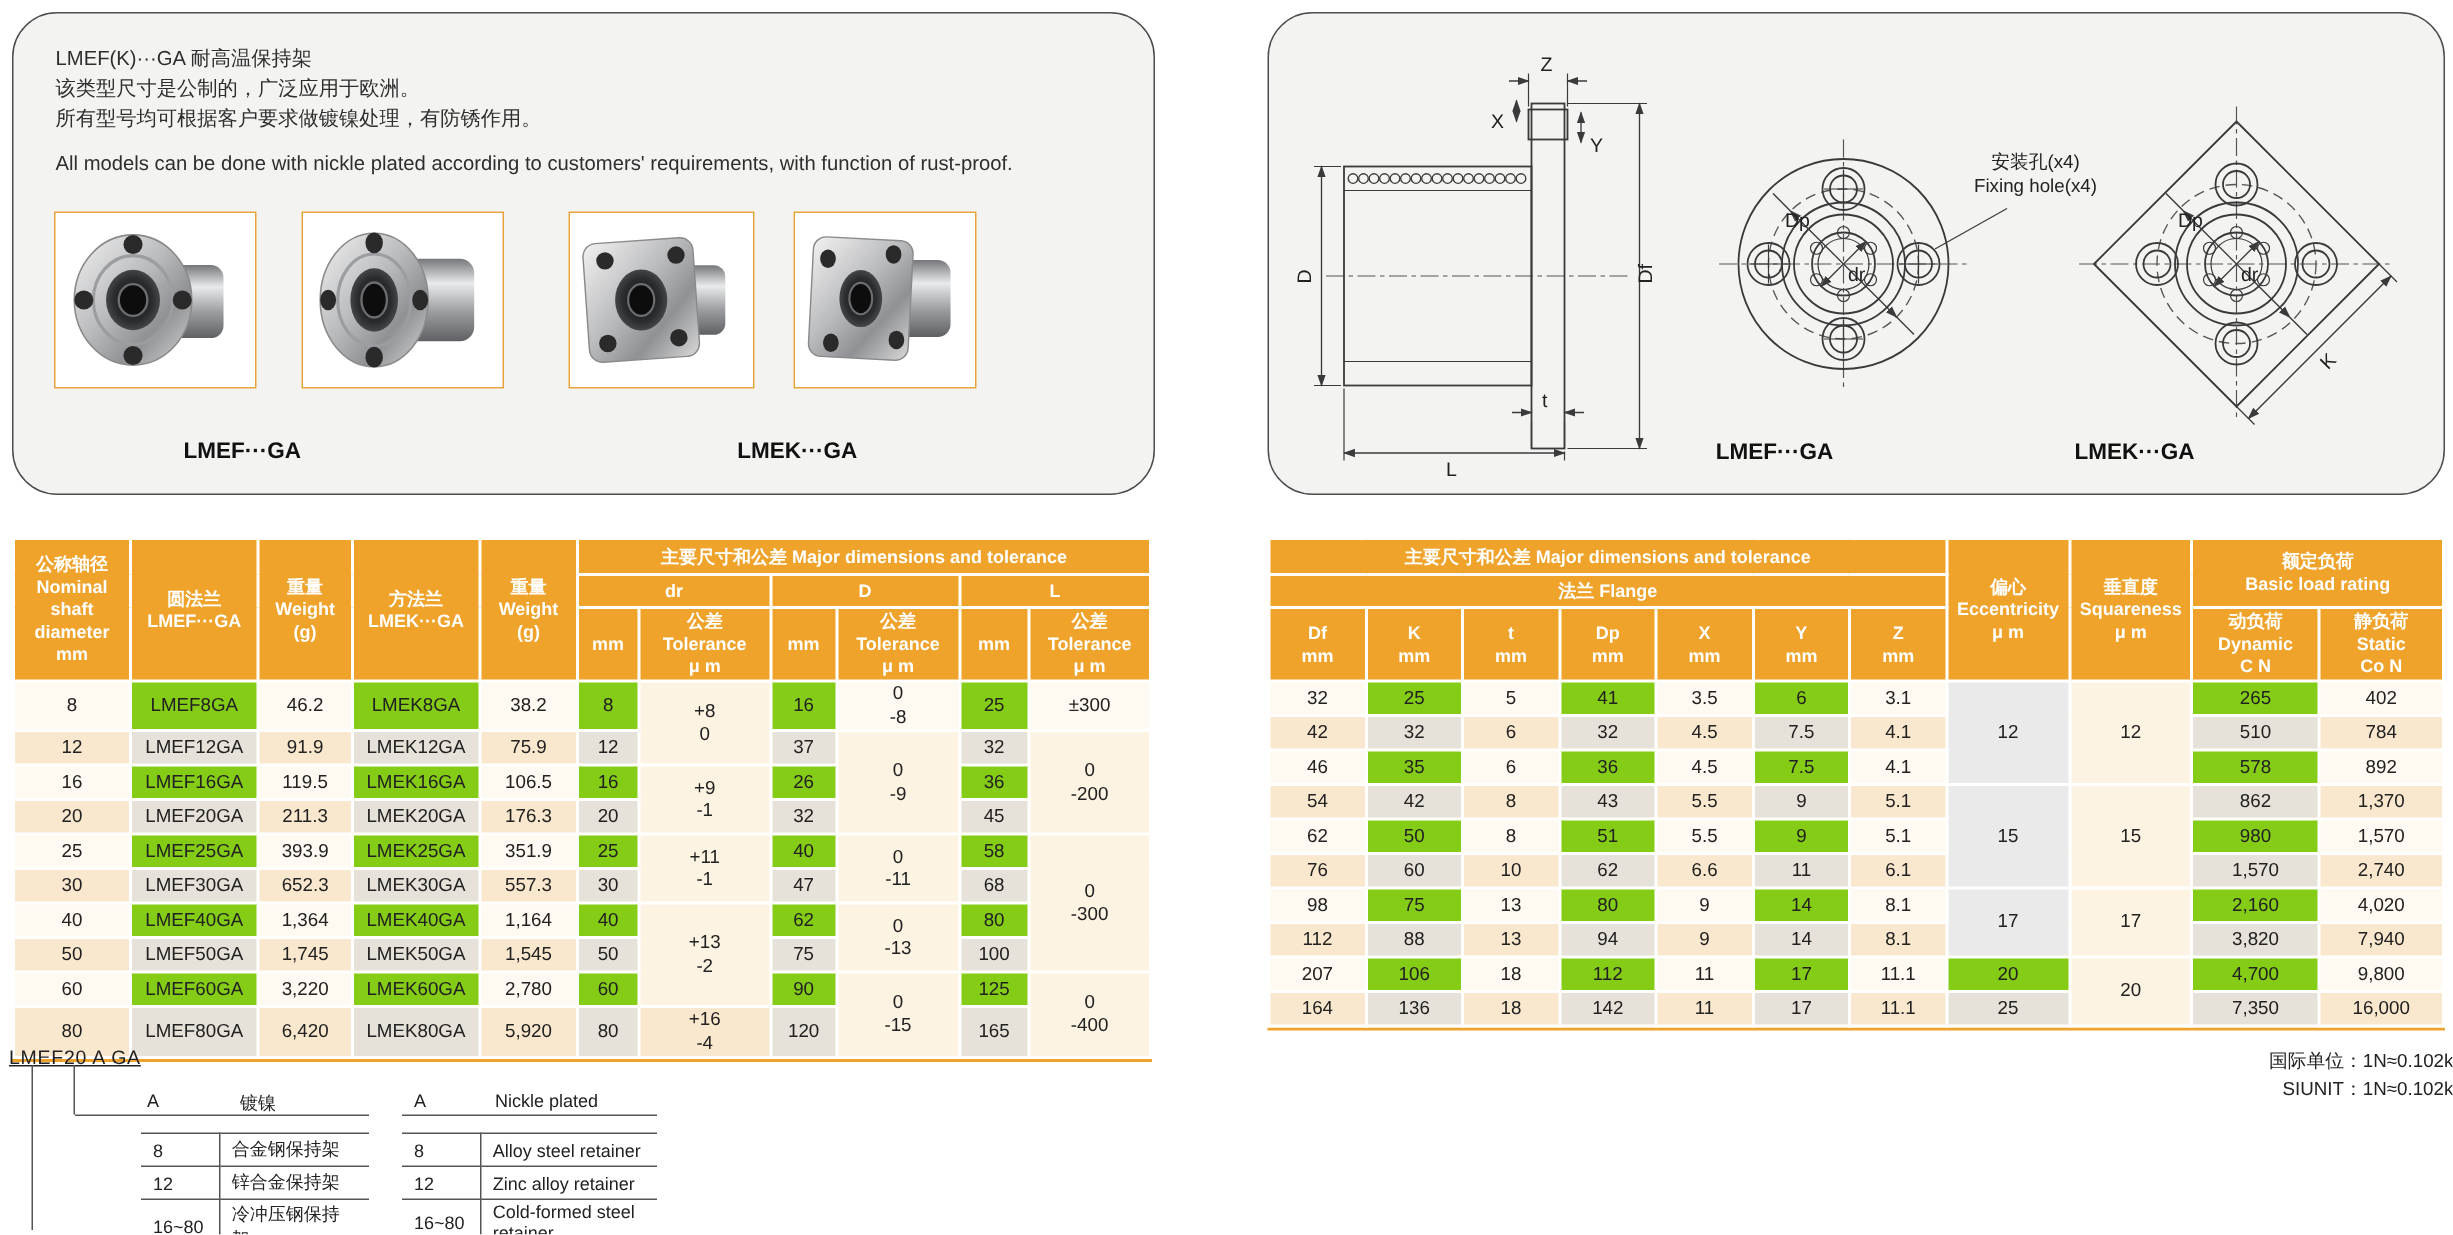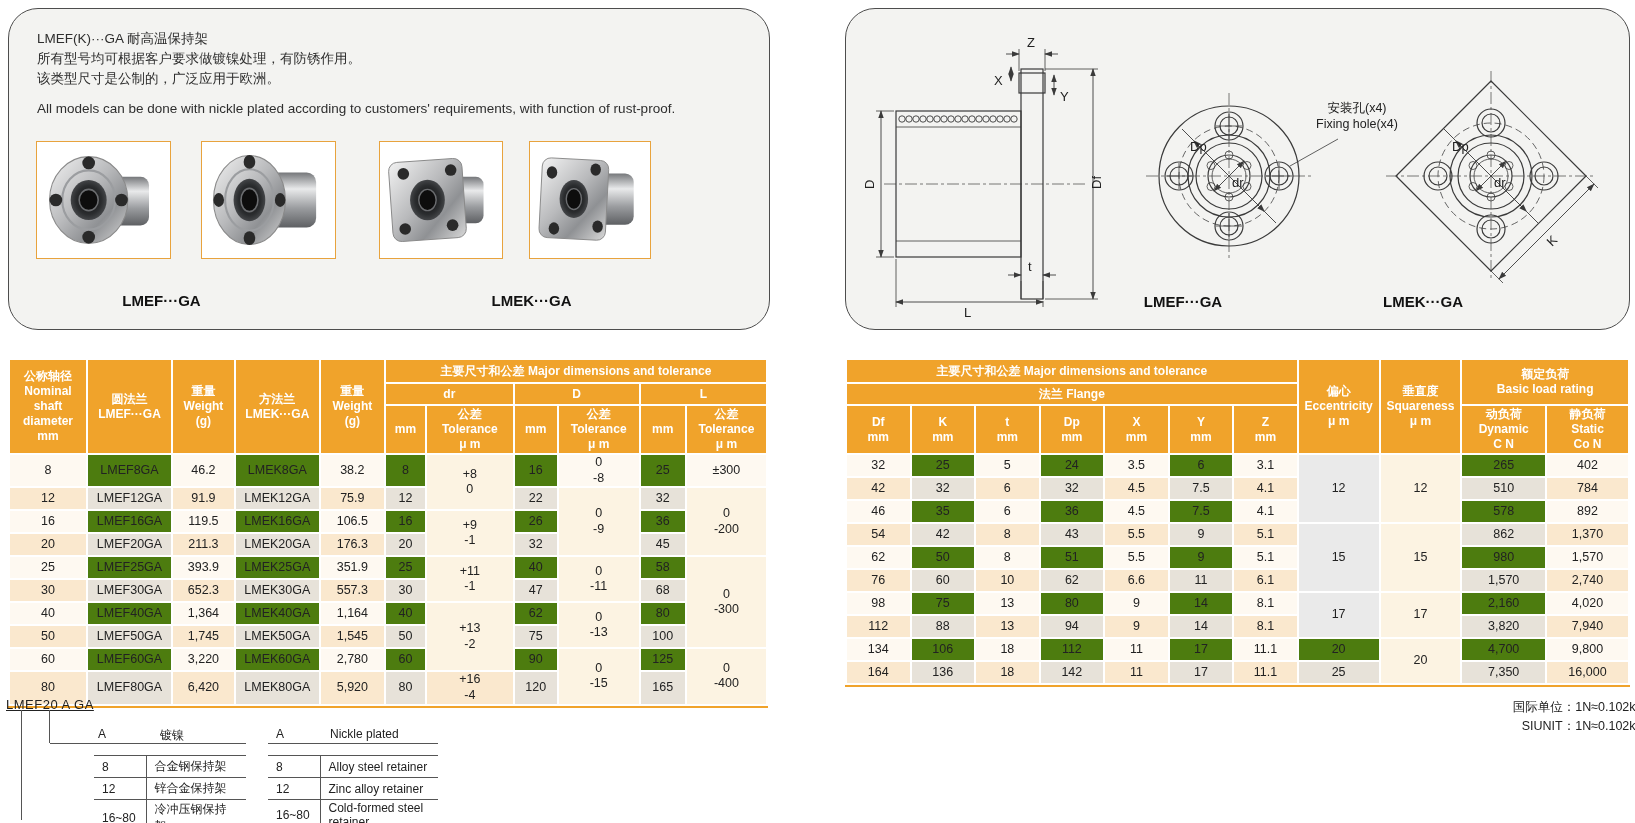--- a/index.html
+++ b/index.html
@@ -29,21 +29,21 @@
   table.big th{background:#f0a32b;color:#fff;font-weight:bold;font-size:12px;line-height:1.25;
                border:2px solid #fff;text-align:center;vertical-align:middle;padding:0 1px;}
   table.big thead tr:nth-child(1){height:24px;}
   table.big thead tr:nth-child(2){height:22px;}
   table.big thead tr:nth-child(3){height:49px;}
   table.big tbody tr{height:23px;}
   table.big td{border:2px solid #fff;font-size:12.5px;color:#222;text-align:center;vertical-align:middle;
                line-height:1.25;padding:0 2px;}
   tr.od td.w{background:#fef9f1;}
   tr.ev td.w{background:#fae8ce;}
-  tr.od td.g{background:#4d7c0f;}
+  tr.od td.g{background:#84cc16;}
   tr.ev td.g{background:#e7e2d9;}
   td.w.mg{background:#fcf3e2 !important;}
   td.g.mg{background:#eaeaea !important;}
 
   
   .code-label{position:absolute;font-size:13px;color:#222;letter-spacing:0.5px;text-decoration:underline;}
   .vline{position:absolute;width:1px;background:#555;}
   .mini-head{position:absolute;border-bottom:1.2px solid #555;height:17px;font-size:12px;color:#222;}
   .mini-head span{position:absolute;top:1px;}
   table.mini{position:absolute;border-collapse:collapse;font-size:12px;color:#222;table-layout:fixed;}
@@ -84,22 +84,22 @@
           <stop offset="0.6" stop-color="#2b2d2f"></stop>
         <stop offset="1" stop-color="#55575a"></stop>
       </radialGradient>
     </defs>
   </svg>
 
   <div class="panel panel-intro">
     <div class="intro-text">
       <div class="blk">
         <div>LMEF(K)···GA 耐高温保持架</div>
+        <div>该类型尺寸是公制的，广泛应用于欧洲。</div>
         <div>所有型号均可根据客户要求做镀镍处理，有防锈作用。</div>
-        <div>该类型尺寸是公制的，广泛应用于欧洲。</div>
       </div>
       <div class="blk">
         <div>All models can be done with nickle plated according to customers' requirements, with function of rust-proof.</div>
       </div>
     </div>
 
     <div class="photo" style="left:27px;top:132px;width:135px;height:118px;">
       <svg viewBox="0 0 120 100">
         <rect x="55" y="28" width="48" height="46" rx="8" fill="url(#gcyl)"></rect>
         <ellipse cx="46" cy="50" rx="37" ry="41" fill="url(#gmetal)" stroke="#8a8a8a" stroke-width="1"></ellipse>
@@ -458,21 +458,21 @@
             <td class="g">
               <div>LMEK12GA</div>
             </td>
             <td class="w">
               <div>75.9</div>
             </td>
             <td class="g">
               <div>12</div>
             </td>
             <td class="g">
-              <div>22</div>
+              <div>37</div>
             </td>
             <td rowspan="3" class="mg w">
               <div>0</div>
               <div>-9</div>
             </td>
             <td class="g">
               <div>32</div>
             </td>
             <td rowspan="3" class="mg w">
               <div>0</div>
@@ -812,21 +812,21 @@
             <td class="w">
               <div>32</div>
             </td>
             <td class="g">
               <div>25</div>
             </td>
             <td class="w">
               <div>5</div>
             </td>
             <td class="g">
-              <div>24</div>
+              <div>41</div>
             </td>
             <td class="w">
               <div>3.5</div>
             </td>
             <td class="g">
               <div>6</div>
             </td>
             <td class="w">
               <div>3.1</div>
             </td>
@@ -1053,21 +1053,21 @@
             </td>
             <td class="g">
               <div>3,820</div>
             </td>
             <td class="w">
               <div>7,940</div>
             </td>
           </tr>
           <tr class="od">
             <td class="w">
-              <div>134</div>
+              <div>207</div>
             </td>
             <td class="g">
               <div>106</div>
             </td>
             <td class="w">
               <div>18</div>
             </td>
             <td class="g">
               <div>112</div>
             </td>

